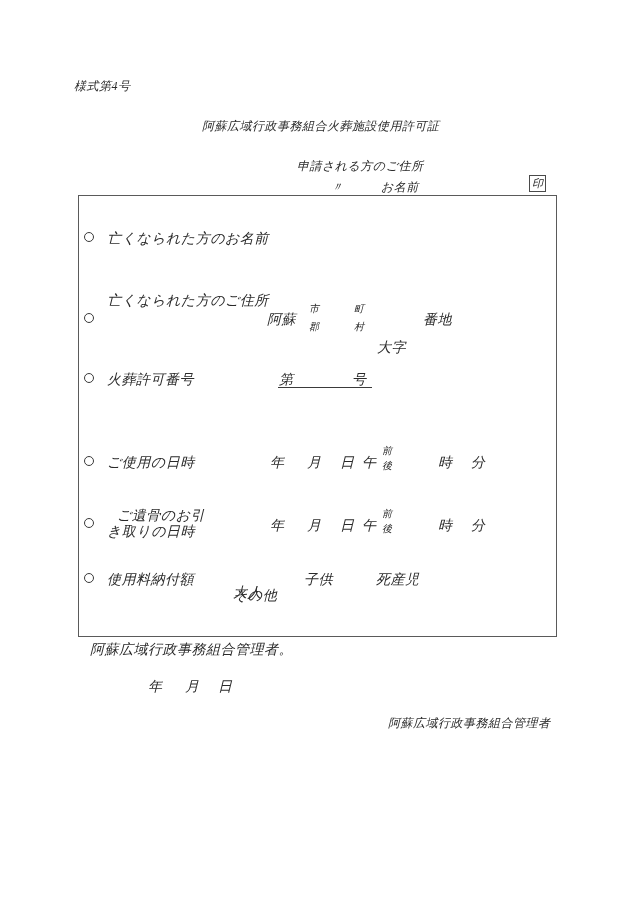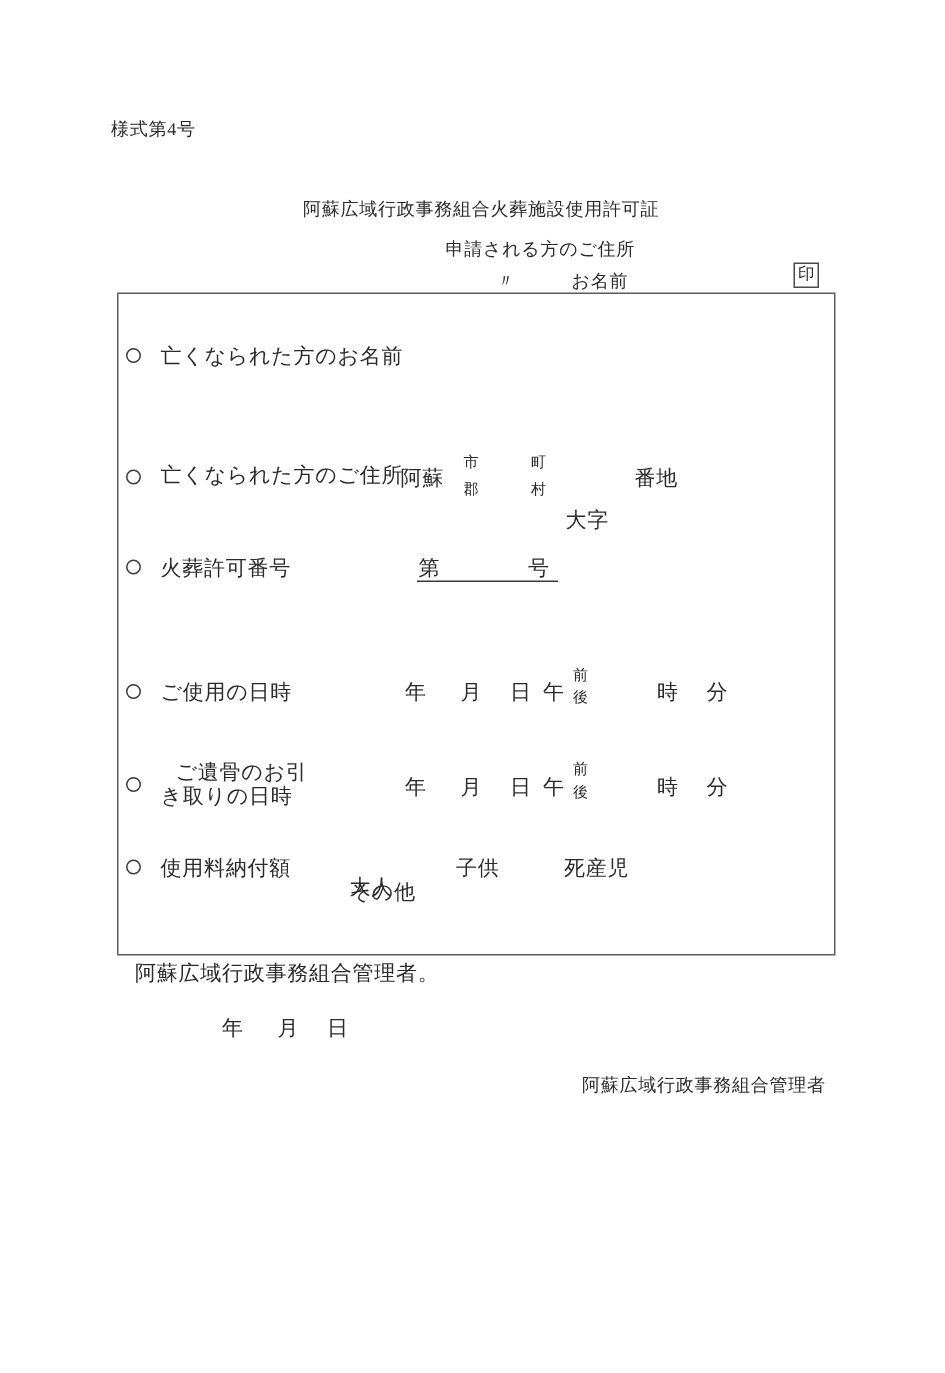--- a/index.html
+++ b/index.html
@@ -1,15 +1,15 @@
 <!DOCTYPE html>
 <html><head>
 <meta charset="utf-8">
 <style>
-  * { margin: 0; padding: 0; box-sizing: border-box; }
+  * { margin: 0; padding: 0; box-sizing: border-box; font-style: italic; }
   html, body { background: #e8e8e8; }
   .page {
     position: relative;
     width: 630px;
     height: 915px;
     background: #ffffff;
     font-family: "Liberation Serif", "DejaVu Serif", serif;
     color: #2a2a2a;
     overflow: hidden;
   }
@@ -58,37 +58,37 @@
     background: #3a3a3a;
   }
 </style>
 </head>
 <body>
 
 <div class="page">
 
   <span class="t t12" style="left:74px; top:80px;">様式第4号</span>
 
-  <span class="t t12" style="left:202px; top:133px;">阿蘇広域行政事務組合火葬施設使用許可証</span>
+  <span class="t t12" style="left:202px; top:120px;">阿蘇広域行政事務組合火葬施設使用許可証</span>
 
   <span class="t t12" style="left:297px; top:160px;">申請される方のご住所</span>
 
   <span class="t t12" style="left:331px; top:181px;">〃</span>
 
   <span class="t t12" style="left:381px; top:181px;">お名前</span>
 
   <span class="seal-box">印</span>
 
   <div class="main-box"></div>
 
   <span class="circle" style="left:84px; top:232px;"></span>
   <span class="t" style="left:107px; top:232px;">亡くなられた方のお名前</span>
 
   <span class="circle" style="left:84px; top:313px;"></span>
-  <span class="t" style="left:107px; top:311px;">亡くなられた方のご住所</span>
+  <span class="t" style="left:107px; top:294px;">亡くなられた方のご住所</span>
   <span class="t" style="left:267px; top:313px;">阿蘇</span>
   <span class="t small" style="left:309px; top:304px;">市</span>
   <span class="t small" style="left:309px; top:322px;">郡</span>
   <span class="t small" style="left:354px; top:304px;">町</span>
   <span class="t small" style="left:354px; top:322px;">村</span>
   <span class="t" style="left:377px; top:313px;margin-top:28px;">大字</span>
   <span class="t" style="left:423px; top:313px;">番地</span>
 
   <span class="circle" style="left:84px; top:373px;"></span>
   <span class="t" style="left:107px; top:373px;">火葬許可番号</span>

